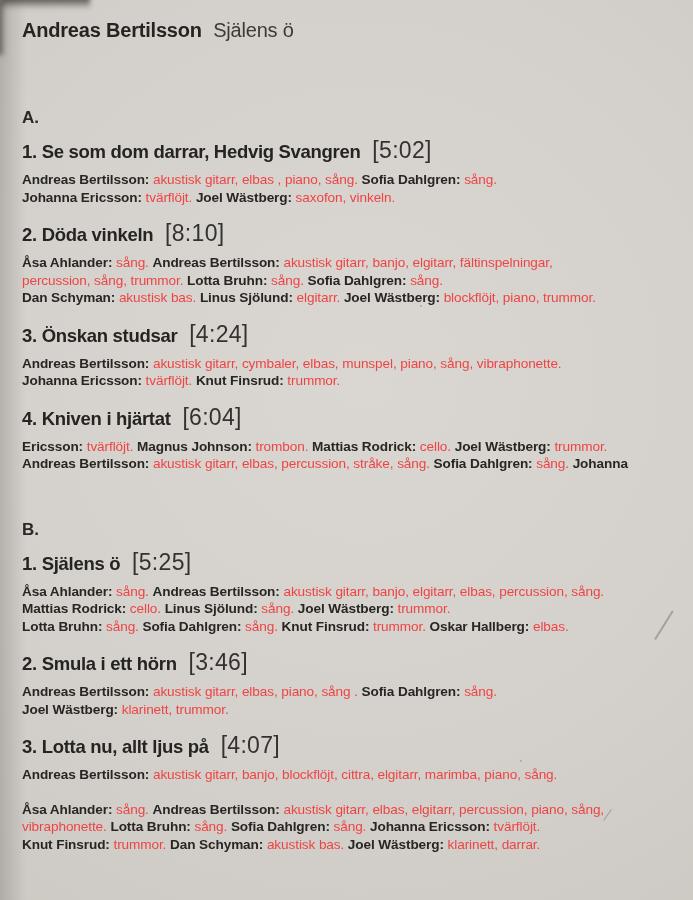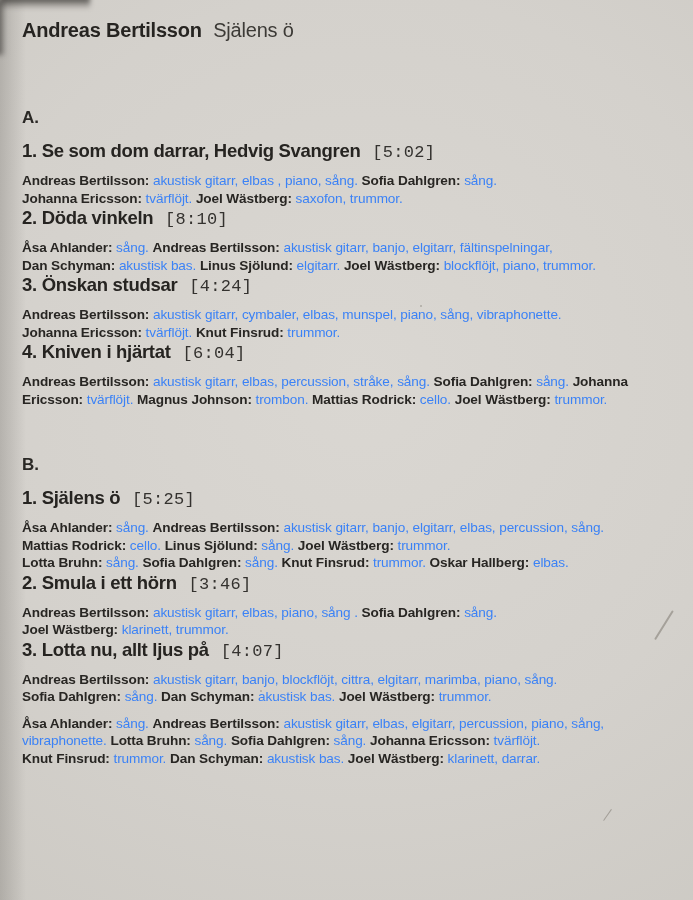--- a/index.html
+++ b/index.html
@@ -46,34 +46,34 @@
   .album-title .artist { font-weight: bold; color: #262421; }
   .album-title .album  { font-weight: normal; color: #3c3a36; margin-left: 6px; }
 
   .side-label {
     font-weight: bold; font-size: 17px; line-height: 18px; margin: 0;
     color: #2a2825;
   }
   .side + .side { margin-top: 48px; display: block; }
   .side { display: block; }
 
-  .track { }
+  .track { margin-top: 17px; }
   .side .track:first-of-type { margin-top: 13px; }
   .track-heading {
     font-size: 18.5px; line-height: 21px; font-weight: bold;
     letter-spacing: -0.3px; white-space: nowrap; color: #262421;
   }
   .track-heading .duration {
-    font-weight: normal; font-size: 17px; letter-spacing: 0.3px;
-    margin-left: 7px; color: #34322f; font-family: Liberation Mono, monospace;
+    font-weight: normal; font-size: 23px; letter-spacing: 0.3px;
+    margin-left: 7px; color: #34322f;
   }
   .credits { margin-top: 9px; font-size: 13.6px; line-height: 17.5px; letter-spacing: -0.1px; }
   .credit-line { white-space: nowrap; }
   .credit-line .b { font-weight: bold; color: #282623; }
-  .credit-line .r { font-weight: normal; color: #3b82f6; }
+  .credit-line .r { font-weight: normal; color: #ef4444; }
 </style>
 </head>
 <body>
 
 <div class="edge-shade-left"></div>
 <div class="corner-dark-top"></div>
 <div class="corner-dark-side"></div>
 <div class="scratch scratch-1"></div>
 <div class="scratch scratch-2"></div>
 <div class="speck" style="left:420px;top:305px;"></div>
@@ -90,32 +90,33 @@
     <div class="side-label">A.</div>
     <div class="tracks">
   <div class="track">
     <div class="track-heading">
       <span class="num">1.</span>
       <span class="ttl"> Se som dom darrar, Hedvig Svangren</span>
       <span class="duration">[5:02]</span>
     </div>
     <div class="credits">
               <div class="credit-line"><span class="b">Andreas Bertilsson:</span><span class="r"> akustisk gitarr, elbas , piano, sång. </span><span class="b">Sofia Dahlgren:</span><span class="r"> sång.</span></div>
-              <div class="credit-line"><span class="b">Johanna Ericsson:</span><span class="r"> tvärflöjt. </span><span class="b">Joel Wästberg:</span><span class="r"> saxofon, trummor.</span></div>
+              <div class="credit-line"><span class="b">Johanna Ericsson:</span><span class="r"> tvärflöjt. </span><span class="b">Joel Wästberg:</span><span class="r"> saxofon, vinkeln.</span></div>
             </div>
   </div>
 
   <div class="track">
     <div class="track-heading">
       <span class="num">2.</span>
       <span class="ttl"> Döda vinkeln</span>
       <span class="duration">[8:10]</span>
     </div>
     <div class="credits">
               <div class="credit-line"><span class="b">Åsa Ahlander:</span><span class="r"> sång. </span><span class="b">Andreas Bertilsson:</span><span class="r"> akustisk gitarr, banjo, elgitarr, fältinspelningar,</span></div>
+              <div class="credit-line"><span class="r">percussion, sång, trummor. </span><span class="b">Lotta Bruhn:</span><span class="r"> sång. </span><span class="b">Sofia Dahlgren:</span><span class="r"> sång.</span></div>
               <div class="credit-line"><span class="b">Dan Schyman:</span><span class="r"> akustisk bas. </span><span class="b">Linus Sjölund:</span><span class="r"> elgitarr. </span><span class="b">Joel Wästberg:</span><span class="r"> blockflöjt, piano, trummor.</span></div>
             </div>
   </div>
 
   <div class="track">
     <div class="track-heading">
       <span class="num">3.</span>
       <span class="ttl"> Önskan studsar</span>
       <span class="duration">[4:24]</span>
     </div>
@@ -125,22 +126,22 @@
             </div>
   </div>
 
   <div class="track">
     <div class="track-heading">
       <span class="num">4.</span>
       <span class="ttl"> Kniven i hjärtat</span>
       <span class="duration">[6:04]</span>
     </div>
     <div class="credits">
+              <div class="credit-line"><span class="b">Ericsson:</span><span class="r"> tvärflöjt. </span><span class="b">Magnus Johnson:</span><span class="r"> trombon. </span><span class="b">Mattias Rodrick:</span><span class="r"> cello. </span><span class="b">Joel Wästberg:</span><span class="r"> trummor.</span></div>
               <div class="credit-line"><span class="b">Andreas Bertilsson:</span><span class="r"> akustisk gitarr, elbas, percussion, stråke, sång. </span><span class="b">Sofia Dahlgren:</span><span class="r"> sång. </span><span class="b">Johanna</span></div>
-              <div class="credit-line"><span class="b">Ericsson:</span><span class="r"> tvärflöjt. </span><span class="b">Magnus Johnson:</span><span class="r"> trombon. </span><span class="b">Mattias Rodrick:</span><span class="r"> cello. </span><span class="b">Joel Wästberg:</span><span class="r"> trummor.</span></div>
             </div>
   </div>
 </div>
   </section>
 
   <section class="side">
     <div class="side-label">B.</div>
     <div class="tracks">
   <div class="track">
     <div class="track-heading">
@@ -168,21 +169,20 @@
   </div>
 
   <div class="track">
     <div class="track-heading">
       <span class="num">3.</span>
       <span class="ttl"> Lotta nu, allt ljus på</span>
       <span class="duration">[4:07]</span>
     </div>
     <div class="credits">
               <div class="credit-line"><span class="b">Andreas Bertilsson:</span><span class="r"> akustisk gitarr, banjo, blockflöjt, cittra, elgitarr, marimba, piano, sång.</span></div>
-              <div class="credit-line"><span class="b">Sofia Dahlgren:</span><span class="r"> sång. </span><span class="b">Dan Schyman:</span><span class="r"> akustisk bas. </span><span class="b">Joel Wästberg:</span><span class="r"> trummor.</span></div>
             </div>
   </div>
 
   <div class="track">
     <div class="credits">
               <div class="credit-line"><span class="b">Åsa Ahlander:</span><span class="r"> sång. </span><span class="b">Andreas Bertilsson:</span><span class="r"> akustisk gitarr, elbas, elgitarr, percussion, piano, sång,</span></div>
               <div class="credit-line"><span class="r">vibraphonette. </span><span class="b">Lotta Bruhn:</span><span class="r"> sång. </span><span class="b">Sofia Dahlgren:</span><span class="r"> sång. </span><span class="b">Johanna Ericsson:</span><span class="r"> tvärflöjt.</span></div>
               <div class="credit-line"><span class="b">Knut Finsrud:</span><span class="r"> trummor. </span><span class="b">Dan Schyman:</span><span class="r"> akustisk bas. </span><span class="b">Joel Wästberg:</span><span class="r"> klarinett, darrar.</span></div>
             </div>
   </div>

